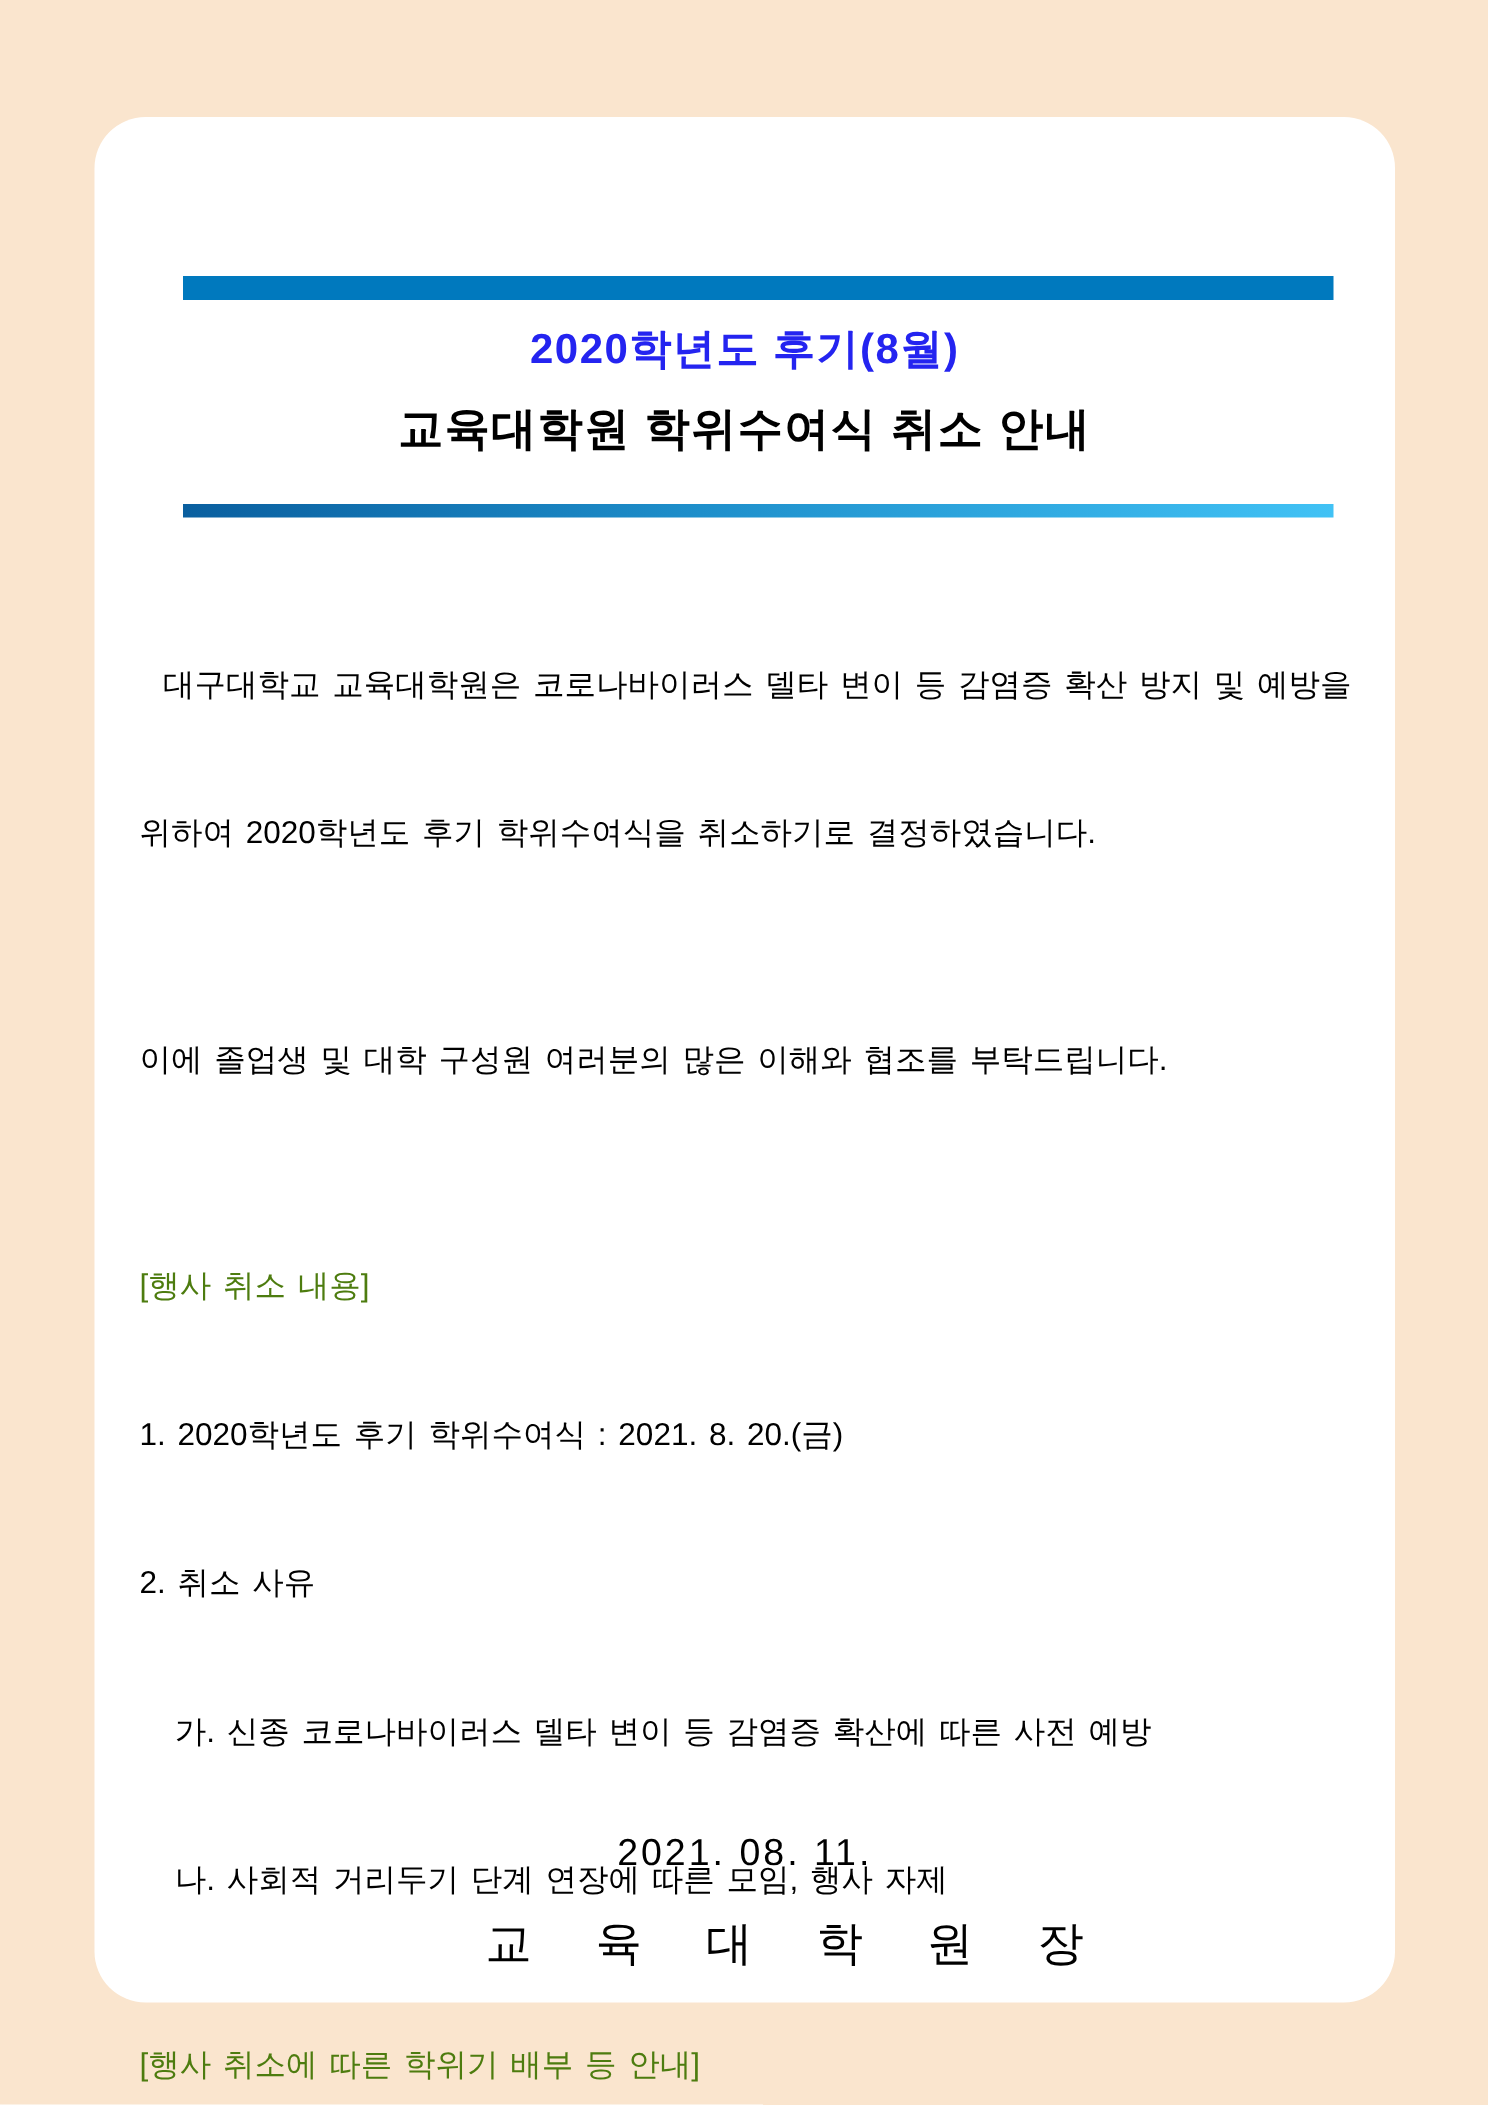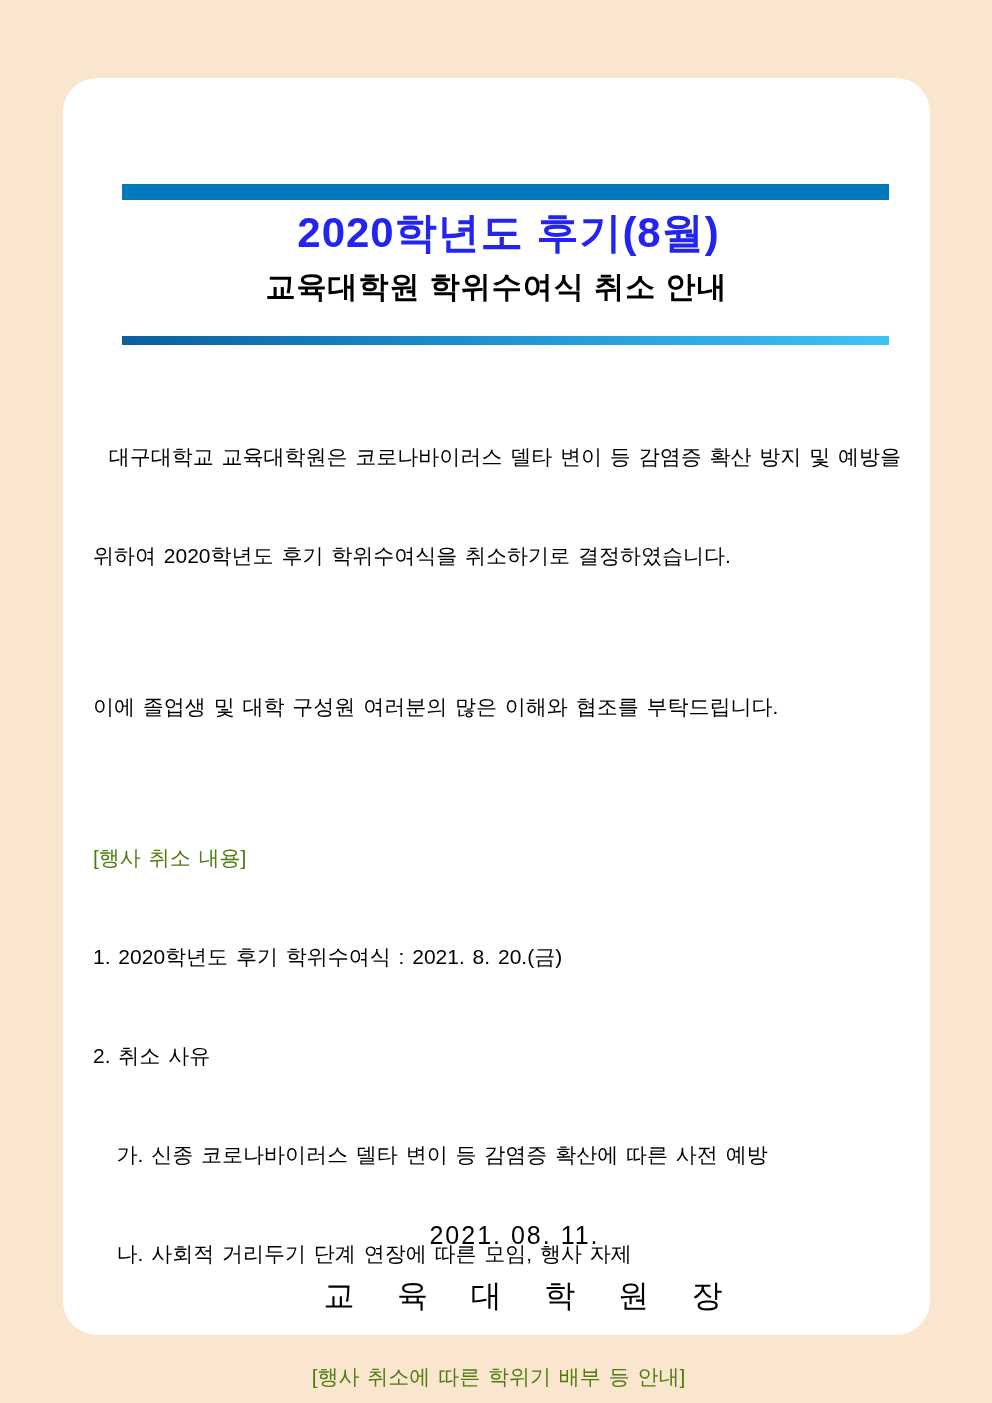--- a/index.html
+++ b/index.html
@@ -26,25 +26,25 @@
   .bar-top {
     position: absolute;
     left: 59px;
     top: 106px;
     width: 767px;
     height: 16px;
     background: #0079BE;
   }
   .title1 {
     position: absolute;
-    left: 12px;
+    left: 0;
     top: 133px;
     width: 100%;
     text-align: center;
-    font-size: 42px;
+    font-size: 28px;
     line-height: 44px;
     font-weight: bold;
     color: #2424F0;
     letter-spacing: 1px;
   }
   .title2 {
     position: absolute;
     left: 0;
     top: 182px;
     width: 100%;
@@ -69,33 +69,32 @@
     top: 296px;
     right: 26px;
     font-size: 21px;
     line-height: 33px;
     color: #000000;
     white-space: pre-wrap;
     word-spacing: 2px;
   }
   .line { min-height: 33px; }
   .gap-lg { margin-top: 52px; }
-  .gap-md { margin-top: 24px; text-align: center; }
+  .gap-md { margin-top: 24px; }
   .blue { color: #4d7c0f; }
   .date {
     position: absolute;
     left: 0;
     top: 1142px;
     width: 100%;
     text-align: center;
     font-size: 25px;
     line-height: 30px;
     color: #000000;
     letter-spacing: 2px;
-    padding-left: 18px;
   }
   .sign {
     position: absolute;
     left: 0;
     top: 1198px;
     width: 100%;
     text-align: center;
     font-size: 31px;
     line-height: 40px;
     color: #000000;

